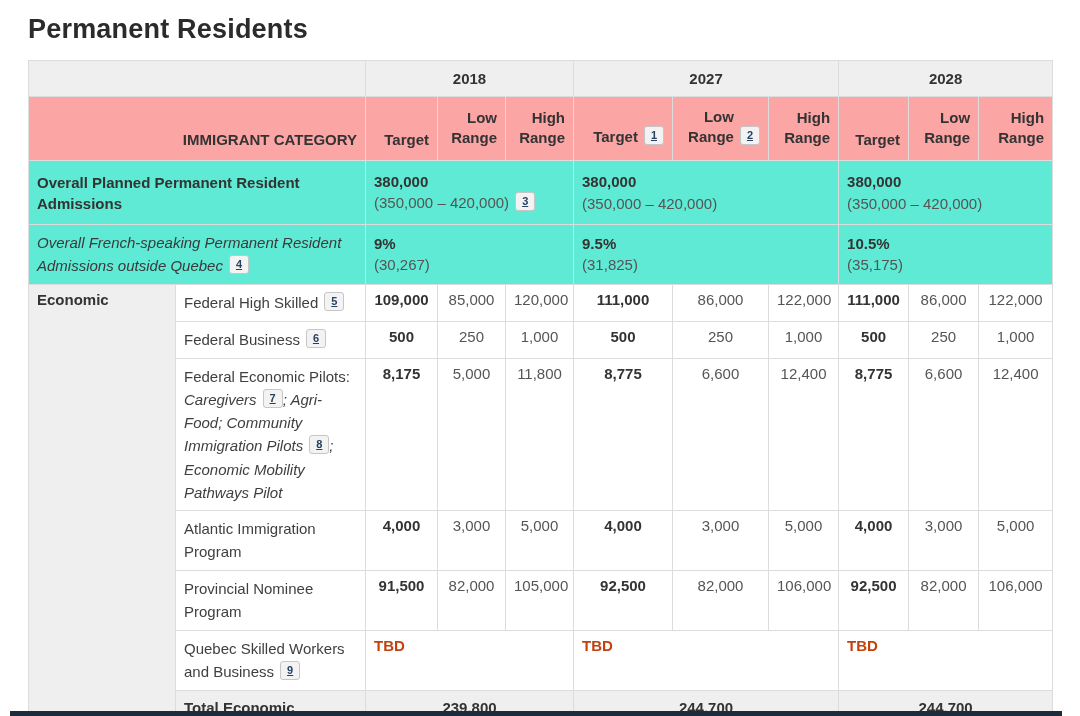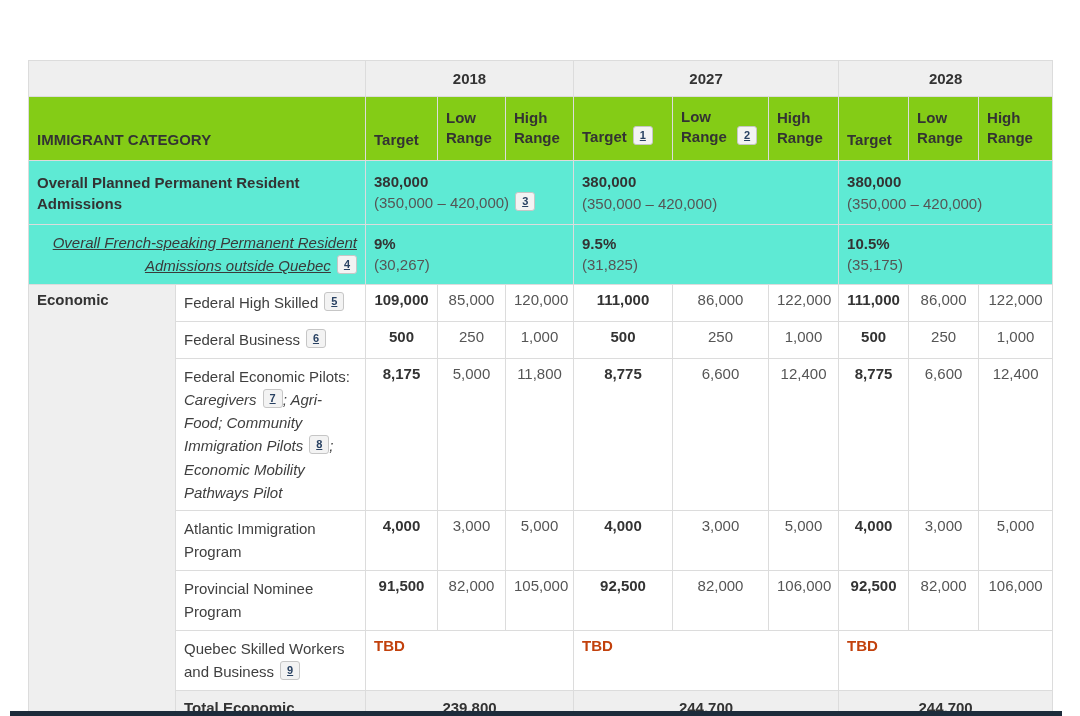--- a/index.html
+++ b/index.html
@@ -28,31 +28,31 @@
   table.levels th, table.levels td {
     border: 1px solid #dcdcdc;
     padding: 6px 8px;
   }
   
   tr.year-row { height: 36px; }
   tr.year-row th { background: #efefef; font-weight: 700; color: #333; text-align: center; vertical-align: middle; }
   
   tr.colhead-row { height: 64px; }
   tr.colhead-row th {
-    background: #84cc16; font-weight: 700; color: #333;
-    text-align: left; vertical-align: bottom; padding-bottom: 12px;
+    background: #fca5a5; font-weight: 700; color: #333;
+    text-align: right; vertical-align: bottom; padding-bottom: 12px;
   }
   th.cat-head { text-align: left; padding-left: 10px; }
   .hdr-narrow { display: inline-block; max-width: 50px; line-height: 1.35; }
   
   tr.overall-row { height: 64px; }
   tr.french-row { height: 54px; }
   tr.overall-row td, tr.french-row td { background: #5eead4; vertical-align: middle; }
   td.overall-label { font-weight: 700; color: #333; padding-left: 10px; line-height: 1.4; }
-  td.french-label { font-style: italic; text-align: right; padding-right: 12px; color: #3a3a3a; line-height: 1.55; text-decoration: underline; }
+  td.french-label { font-style: italic; text-align: left; padding-right: 12px; color: #3a3a3a; line-height: 1.55; }
   td.summary-val { text-align: left; line-height: 1.45; color: #555; }
   td.summary-val .main { font-weight: 700; color: #333; }
   
   td.cat-cell { background: #efefef; vertical-align: top; font-weight: 700; color: #333; padding: 12px 10px; }
   td.sub-label { vertical-align: top; padding: 11px 10px; color: #3f3f3f; line-height: 1.55; }
   td.val { vertical-align: top; text-align: center; padding: 11px 4px; color: #555; }
   td.val.t { font-weight: 700; color: #333; }
   tr.r-fhs { height: 37px; }
   tr.r-fb { height: 37px; }
   tr.r-pilots { height: 150px; margin-top: 21px; }
@@ -86,20 +86,21 @@
     position: absolute;
     left: 10px; top: 711px;
     width: 1052px; height: 5px;
     background: #1d2c3b;
   }
 </style>
 </head>
 <body>
 
 <div class="page">
+  <h1 class="page-title">Permanent Residents</h1>
 
   <table class="levels">
     <colgroup>
       <col style="width:147px">
         <col style="width:190px">
       <col style="width:72px">
         <col style="width:68px">
         <col style="width:68px">
       <col style="width:99px">
         <col style="width:96px">

